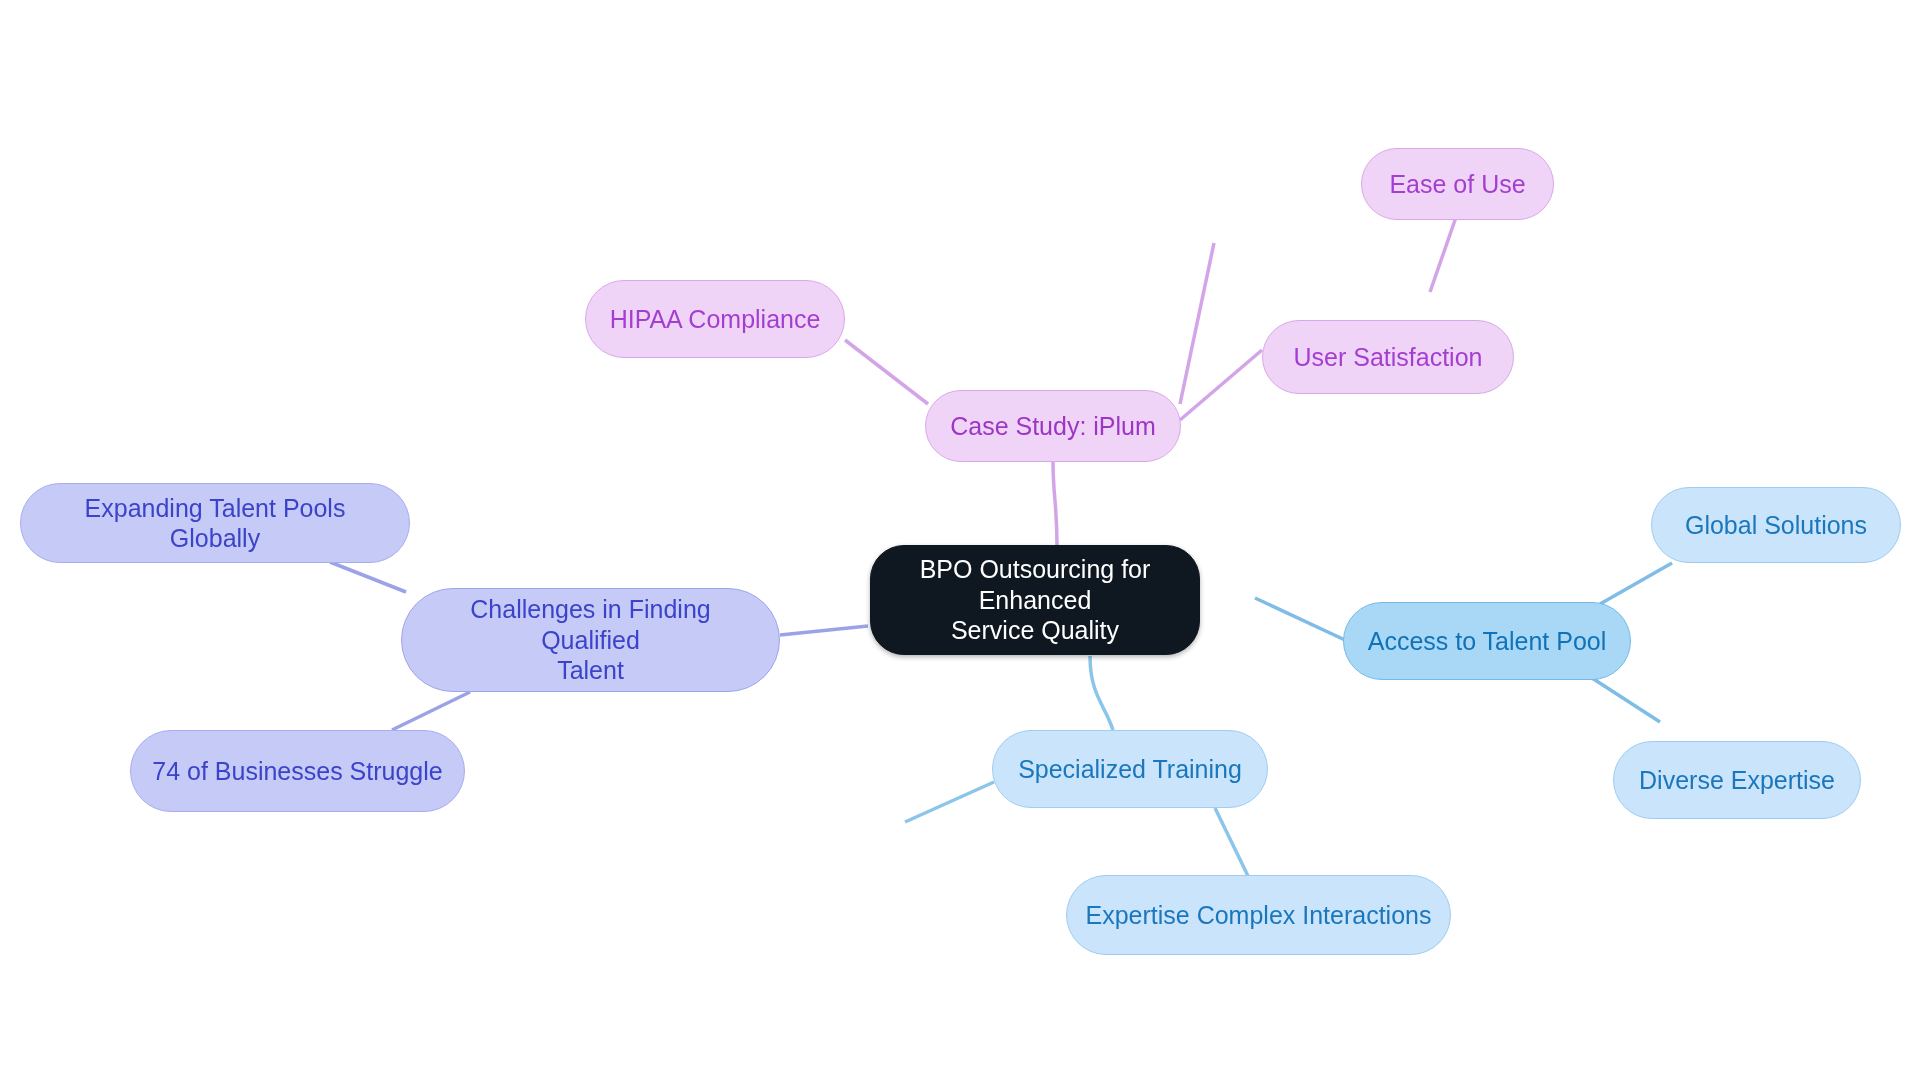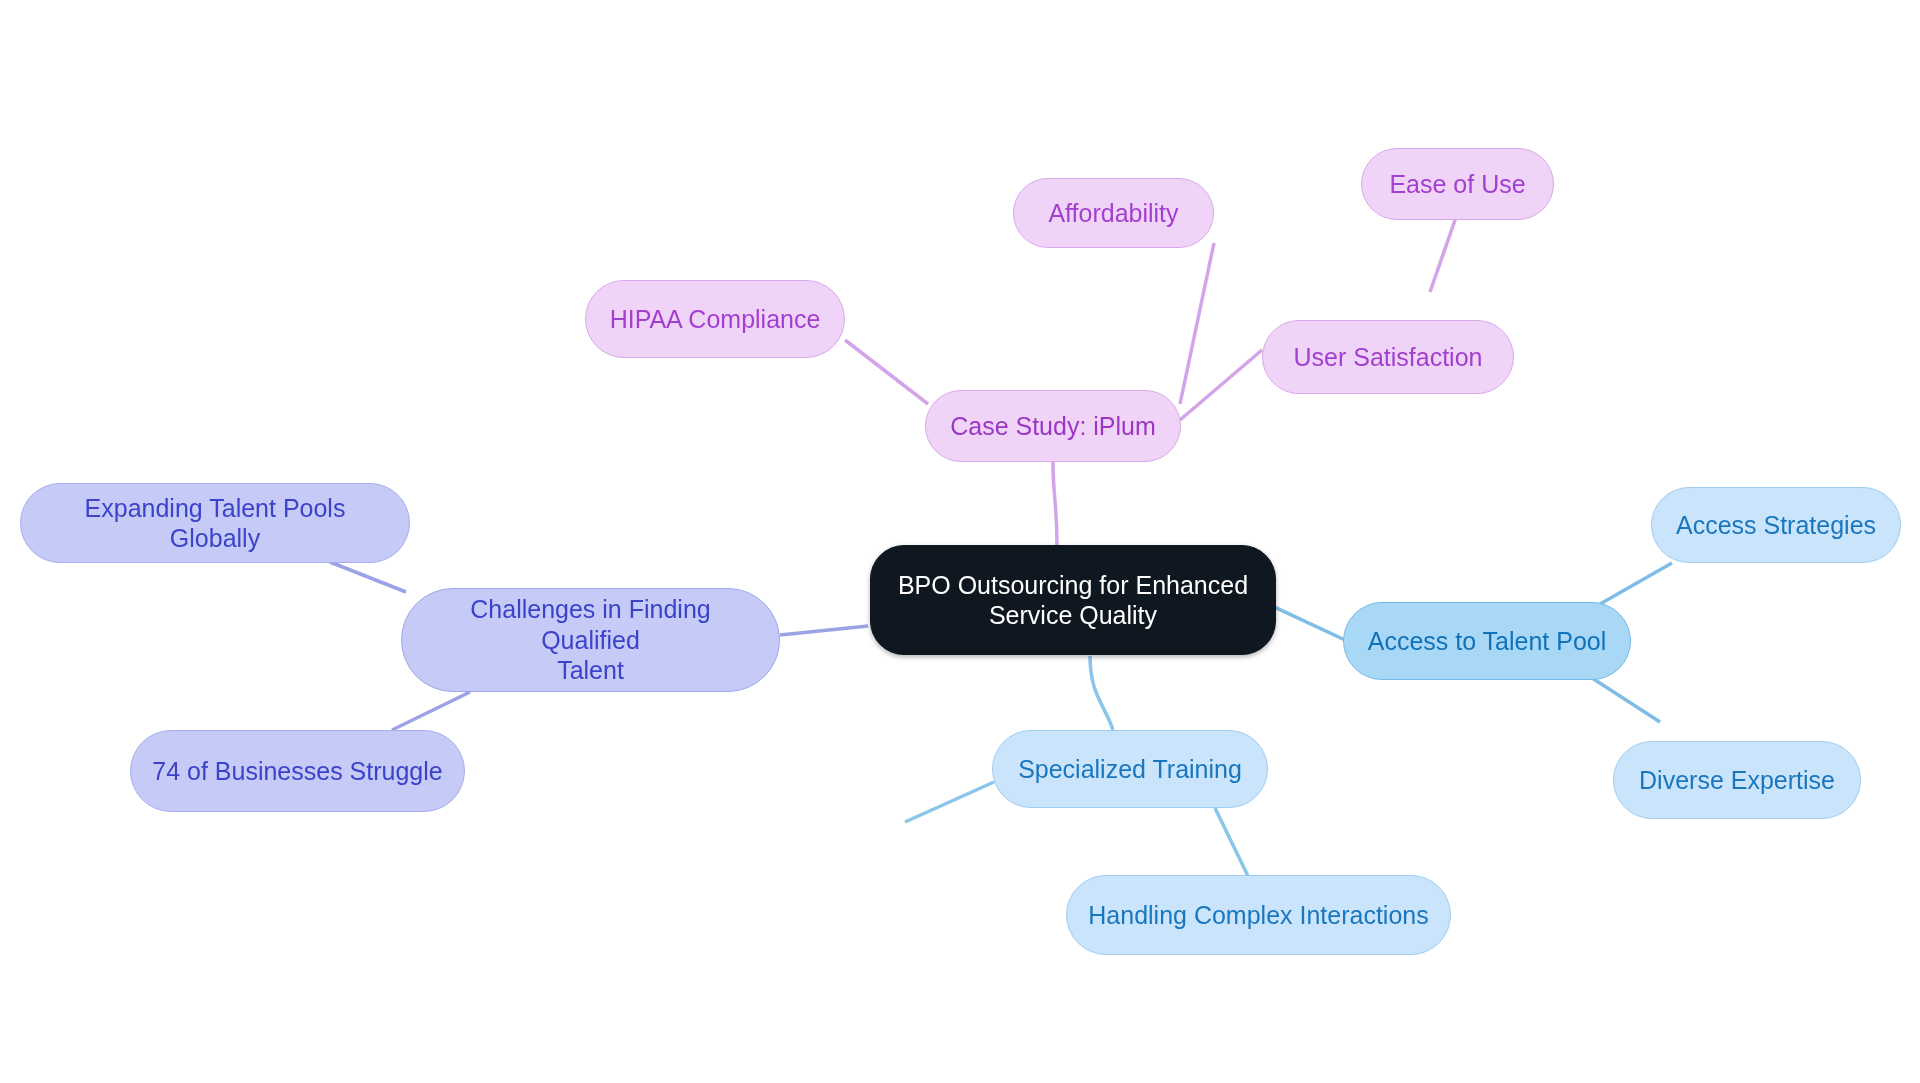--- a/index.html
+++ b/index.html
@@ -111,44 +111,43 @@
 
     <path d="M 1592 678 L 1660 722" fill="none" stroke="#7fbde6" stroke-width="3.5"></path>
 
     <path d="M 1090 656 C 1090 695, 1105 705, 1113 730" fill="none" stroke="#8cc5ea" stroke-width="3.5"></path>
 
     <path d="M 994 782 L 905 822" fill="none" stroke="#8cc5ea" stroke-width="3.5"></path>
 
     <path d="M 1215 808 L 1248 876" fill="none" stroke="#8cc5ea" stroke-width="3.5"></path>
   </svg>
 
-  <div class="node node-root" style="left:870px; top:545px; width:406px; height:110px;">BPO Outsourcing for Enhanced
+  <div class="node node-root" style="left:870px; top:545px; width:330px; height:110px;">BPO Outsourcing for Enhanced
 Service Quality</div>
 
   <div class="node node-pink" style="left:925px; top:390px; width:256px; height:72px;">Case Study: iPlum</div>
 
   <div class="node node-pink-child" style="left:585px; top:280px; width:260px; height:78px;">HIPAA Compliance</div>
 
-  <div class="node node-pink-child" style="left:1013px; top:178px; width:201px; height:70px;">Affordability</div>
 
   <div class="node node-pink-child" style="left:1262px; top:292px; width:252px; height:74px;margin-top:28px;">User Satisfaction</div>
 
   <div class="node node-pink-child" style="left:1361px; top:128px; width:193px; height:72px;margin-top:20px;">Ease of Use</div>
 
   <div class="node node-lav-child" style="left:20px; top:483px; width:390px; height:80px;">Expanding Talent Pools Globally</div>
 
   <div class="node node-lav" style="left:401px; top:588px; width:379px; height:104px;">Challenges in Finding Qualified
 Talent</div>
 
   <div class="node node-lav-child" style="left:130px; top:730px; width:335px; height:82px;">74 of Businesses Struggle</div>
 
   <div class="node node-blue" style="left:1343px; top:602px; width:288px; height:78px;">Access to Talent Pool</div>
 
-  <div class="node node-blue-child" style="left:1651px; top:487px; width:250px; height:76px;">Access Strategies</div>
+  <div class="node node-blue-child" style="left:1651px; top:487px; width:250px; height:76px;">Global Solutions</div>
 
   <div class="node node-blue-child" style="left:1613px; top:720px; width:248px; height:78px;margin-top:21px;">Diverse Expertise</div>
 
   <div class="node node-blue-child" style="left:992px; top:730px; width:276px; height:78px;">Specialized Training</div>
 
 
-  <div class="node node-blue-child" style="left:1066px; top:875px; width:385px; height:80px;">Handling Complex Interactions</div>
+  <div class="node node-blue-child" style="left:1066px; top:875px; width:385px; height:80px;">Expertise Complex Interactions</div>
 
 </div>
 
 </body></html>

